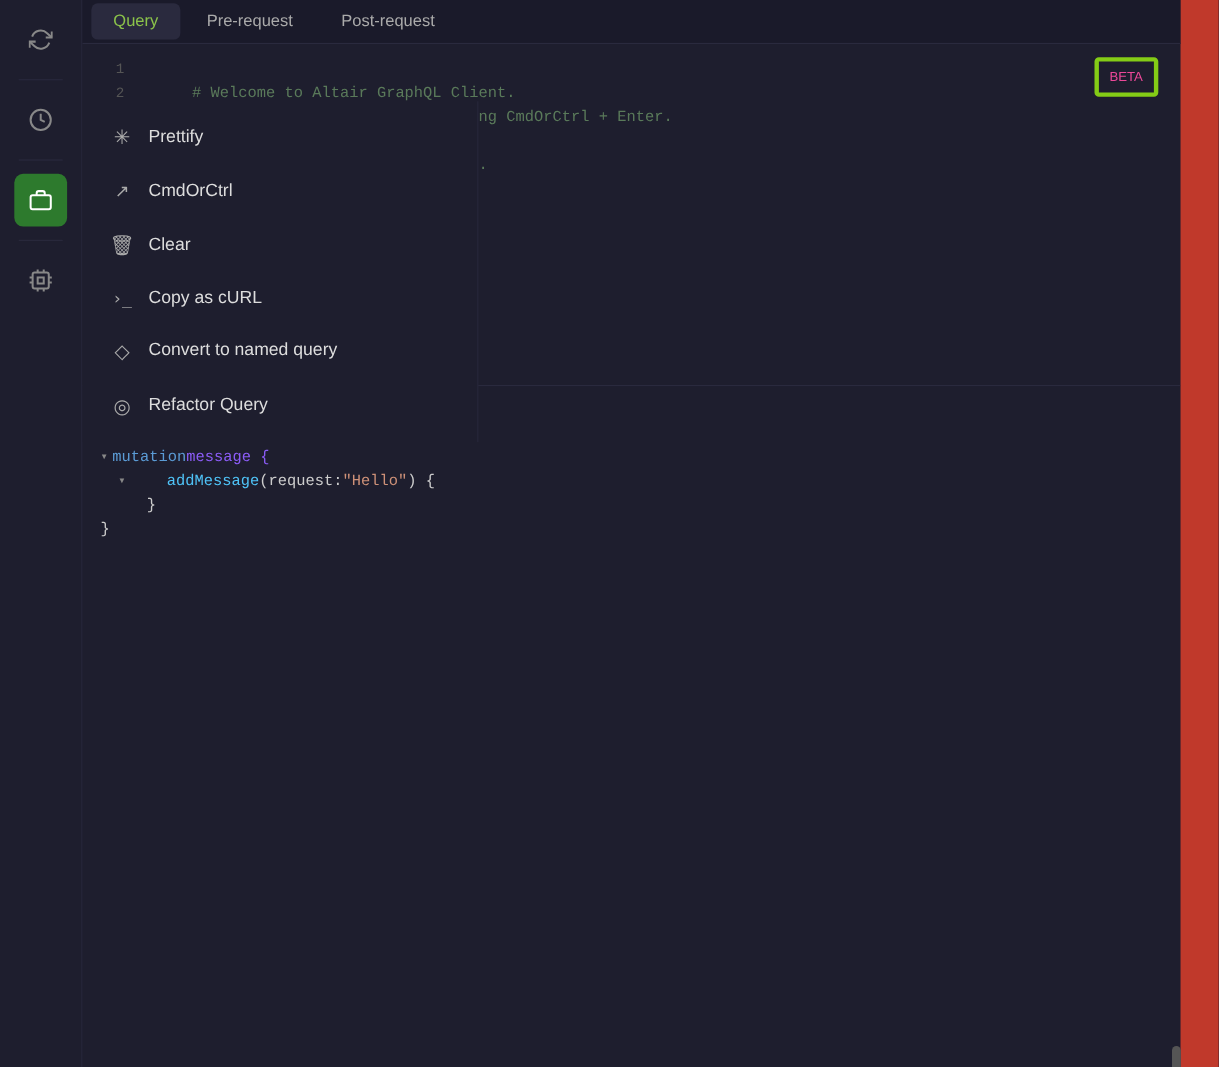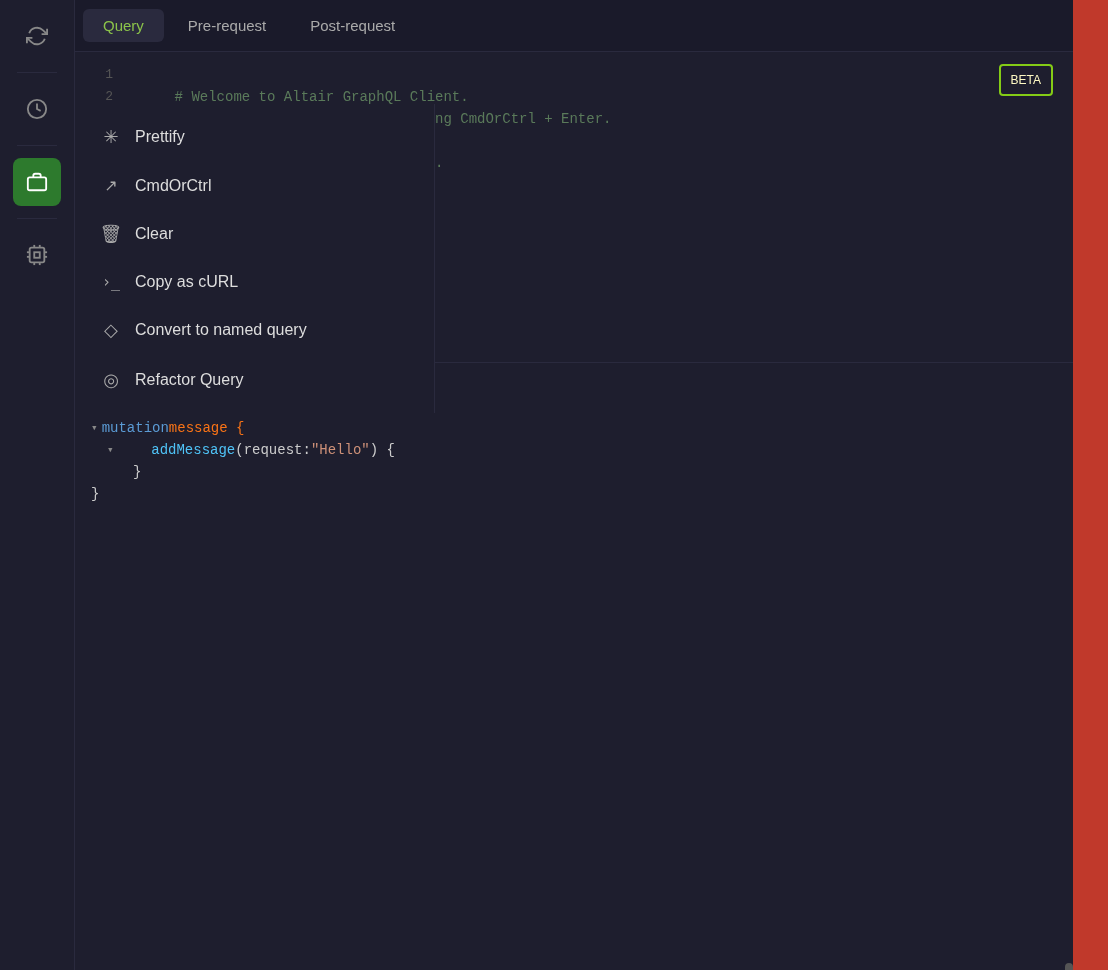--- a/index.html
+++ b/index.html
@@ -55,21 +55,21 @@
       position: relative;
     }
 
     
     .tabs {
       display: flex;
       align-items: center;
       background: #1a1a2a;
       border-bottom: 1px solid #2a2a3e;
       padding: 0 8px;
-      height: 52px;
+      height: 40px;
       flex-shrink: 0;
     }
     .tab {
       padding: 8px 20px;
       border-radius: 6px;
       cursor: pointer;
       font-family: sans-serif;
       font-size: 15px;
       color: #aaa;
       margin-right: 4px;
@@ -111,22 +111,22 @@
     }
 
     .comment { color: #5a7a5a; }
 
     
     .beta-badge {
       position: absolute;
       top: 12px;
       right: 20px;
       background: transparent;
-      border: 2px solid #84cc16;
-      color: #fef9c3;
+      border: 4px solid #84cc16;
+      color: #ec4899;
       padding: 3px 10px;
       border-radius: 4px;
       font-size: 12px;
       font-family: sans-serif;
     }
 
     
     .dropdown-menu {
       position: absolute;
       top: 52px;
@@ -341,21 +341,21 @@
     <div class="lower-code">
       <div class="code-content">
 
         <div style="margin-bottom: 6px;">
           <button class="send-button">▶ (Send mutation message)</button>
         </div>
 
         <div class="code-line">
           <span class="fold-arrow">▾</span>
           <span style="color:#5b9bd5;">mutation</span>
-          <span style="color:#f97316;"> message {</span>
+          <span style="color:#8b5cf6;"> message {</span>
         </div>
 
         <div class="code-line" style="padding-left: 16px;">
           <span class="fold-arrow">▾</span>
           <span style="color:#4fc3f7;">&nbsp;&nbsp;&nbsp;&nbsp;addMessage</span>
           <span style="color:#ccc;">(request: </span>
           <span style="color:#ce9178;">"Hello"</span>
           <span style="color:#ccc;">) {</span>
         </div>
 

